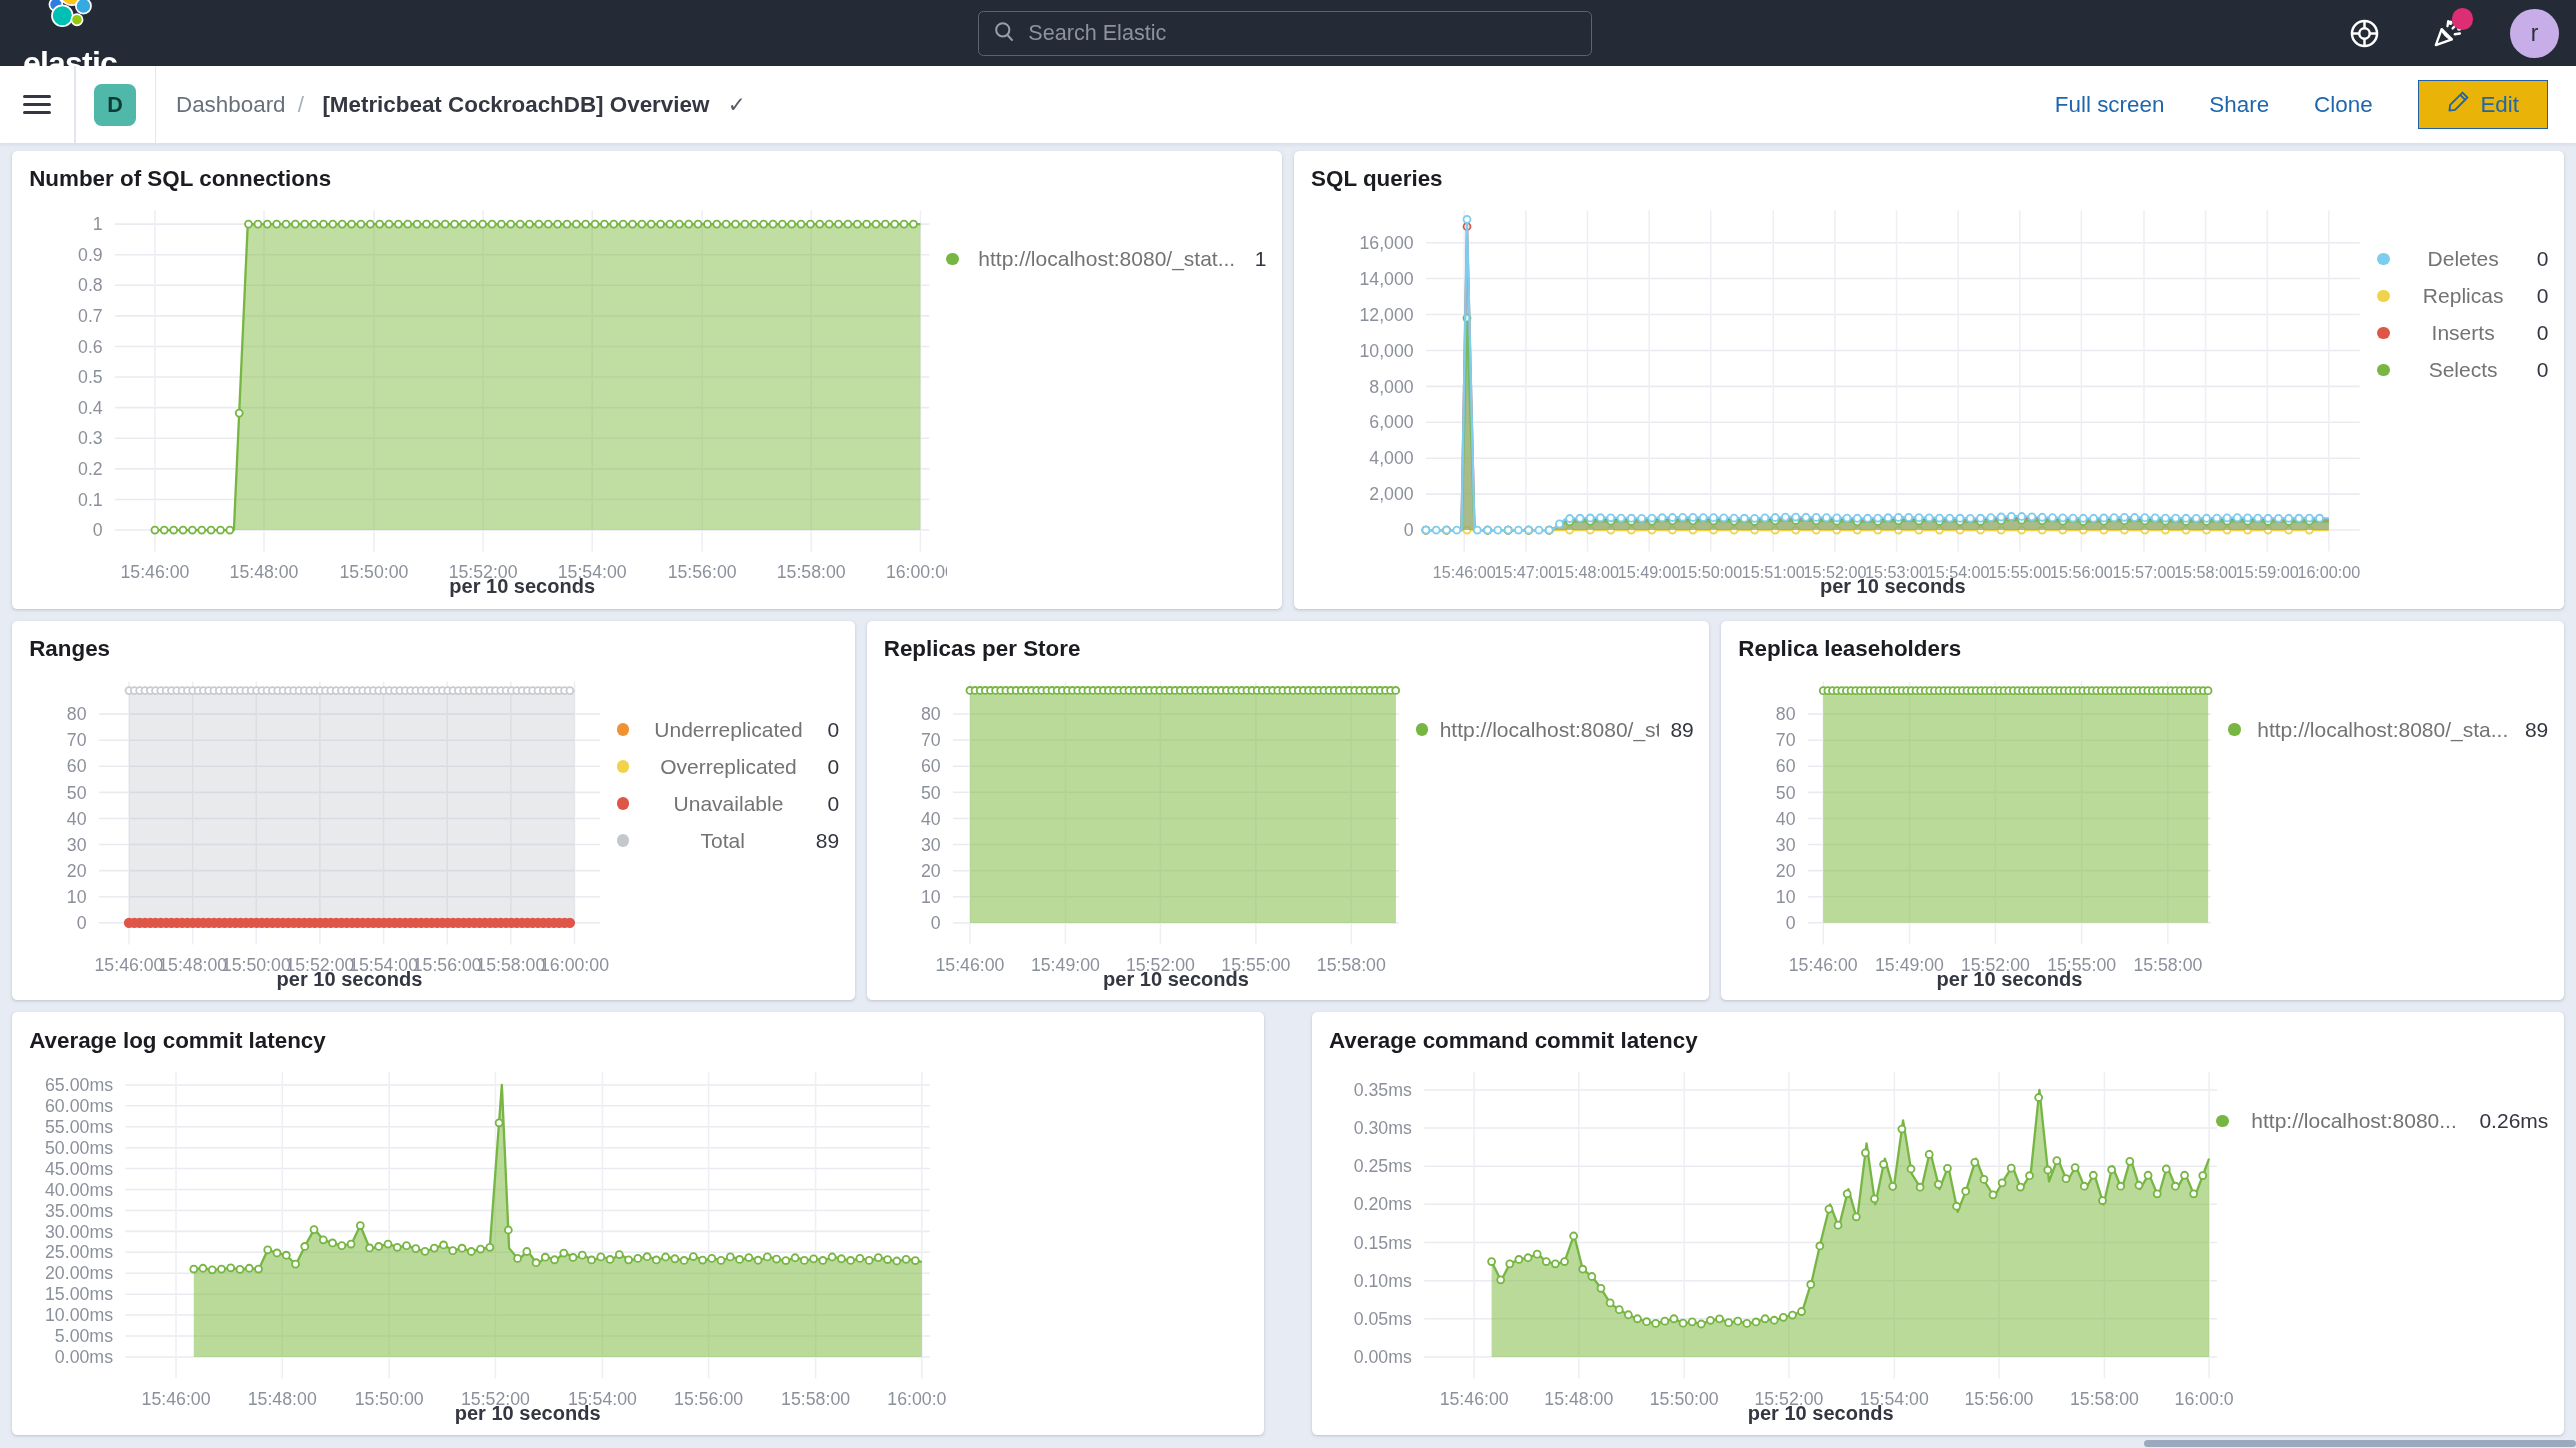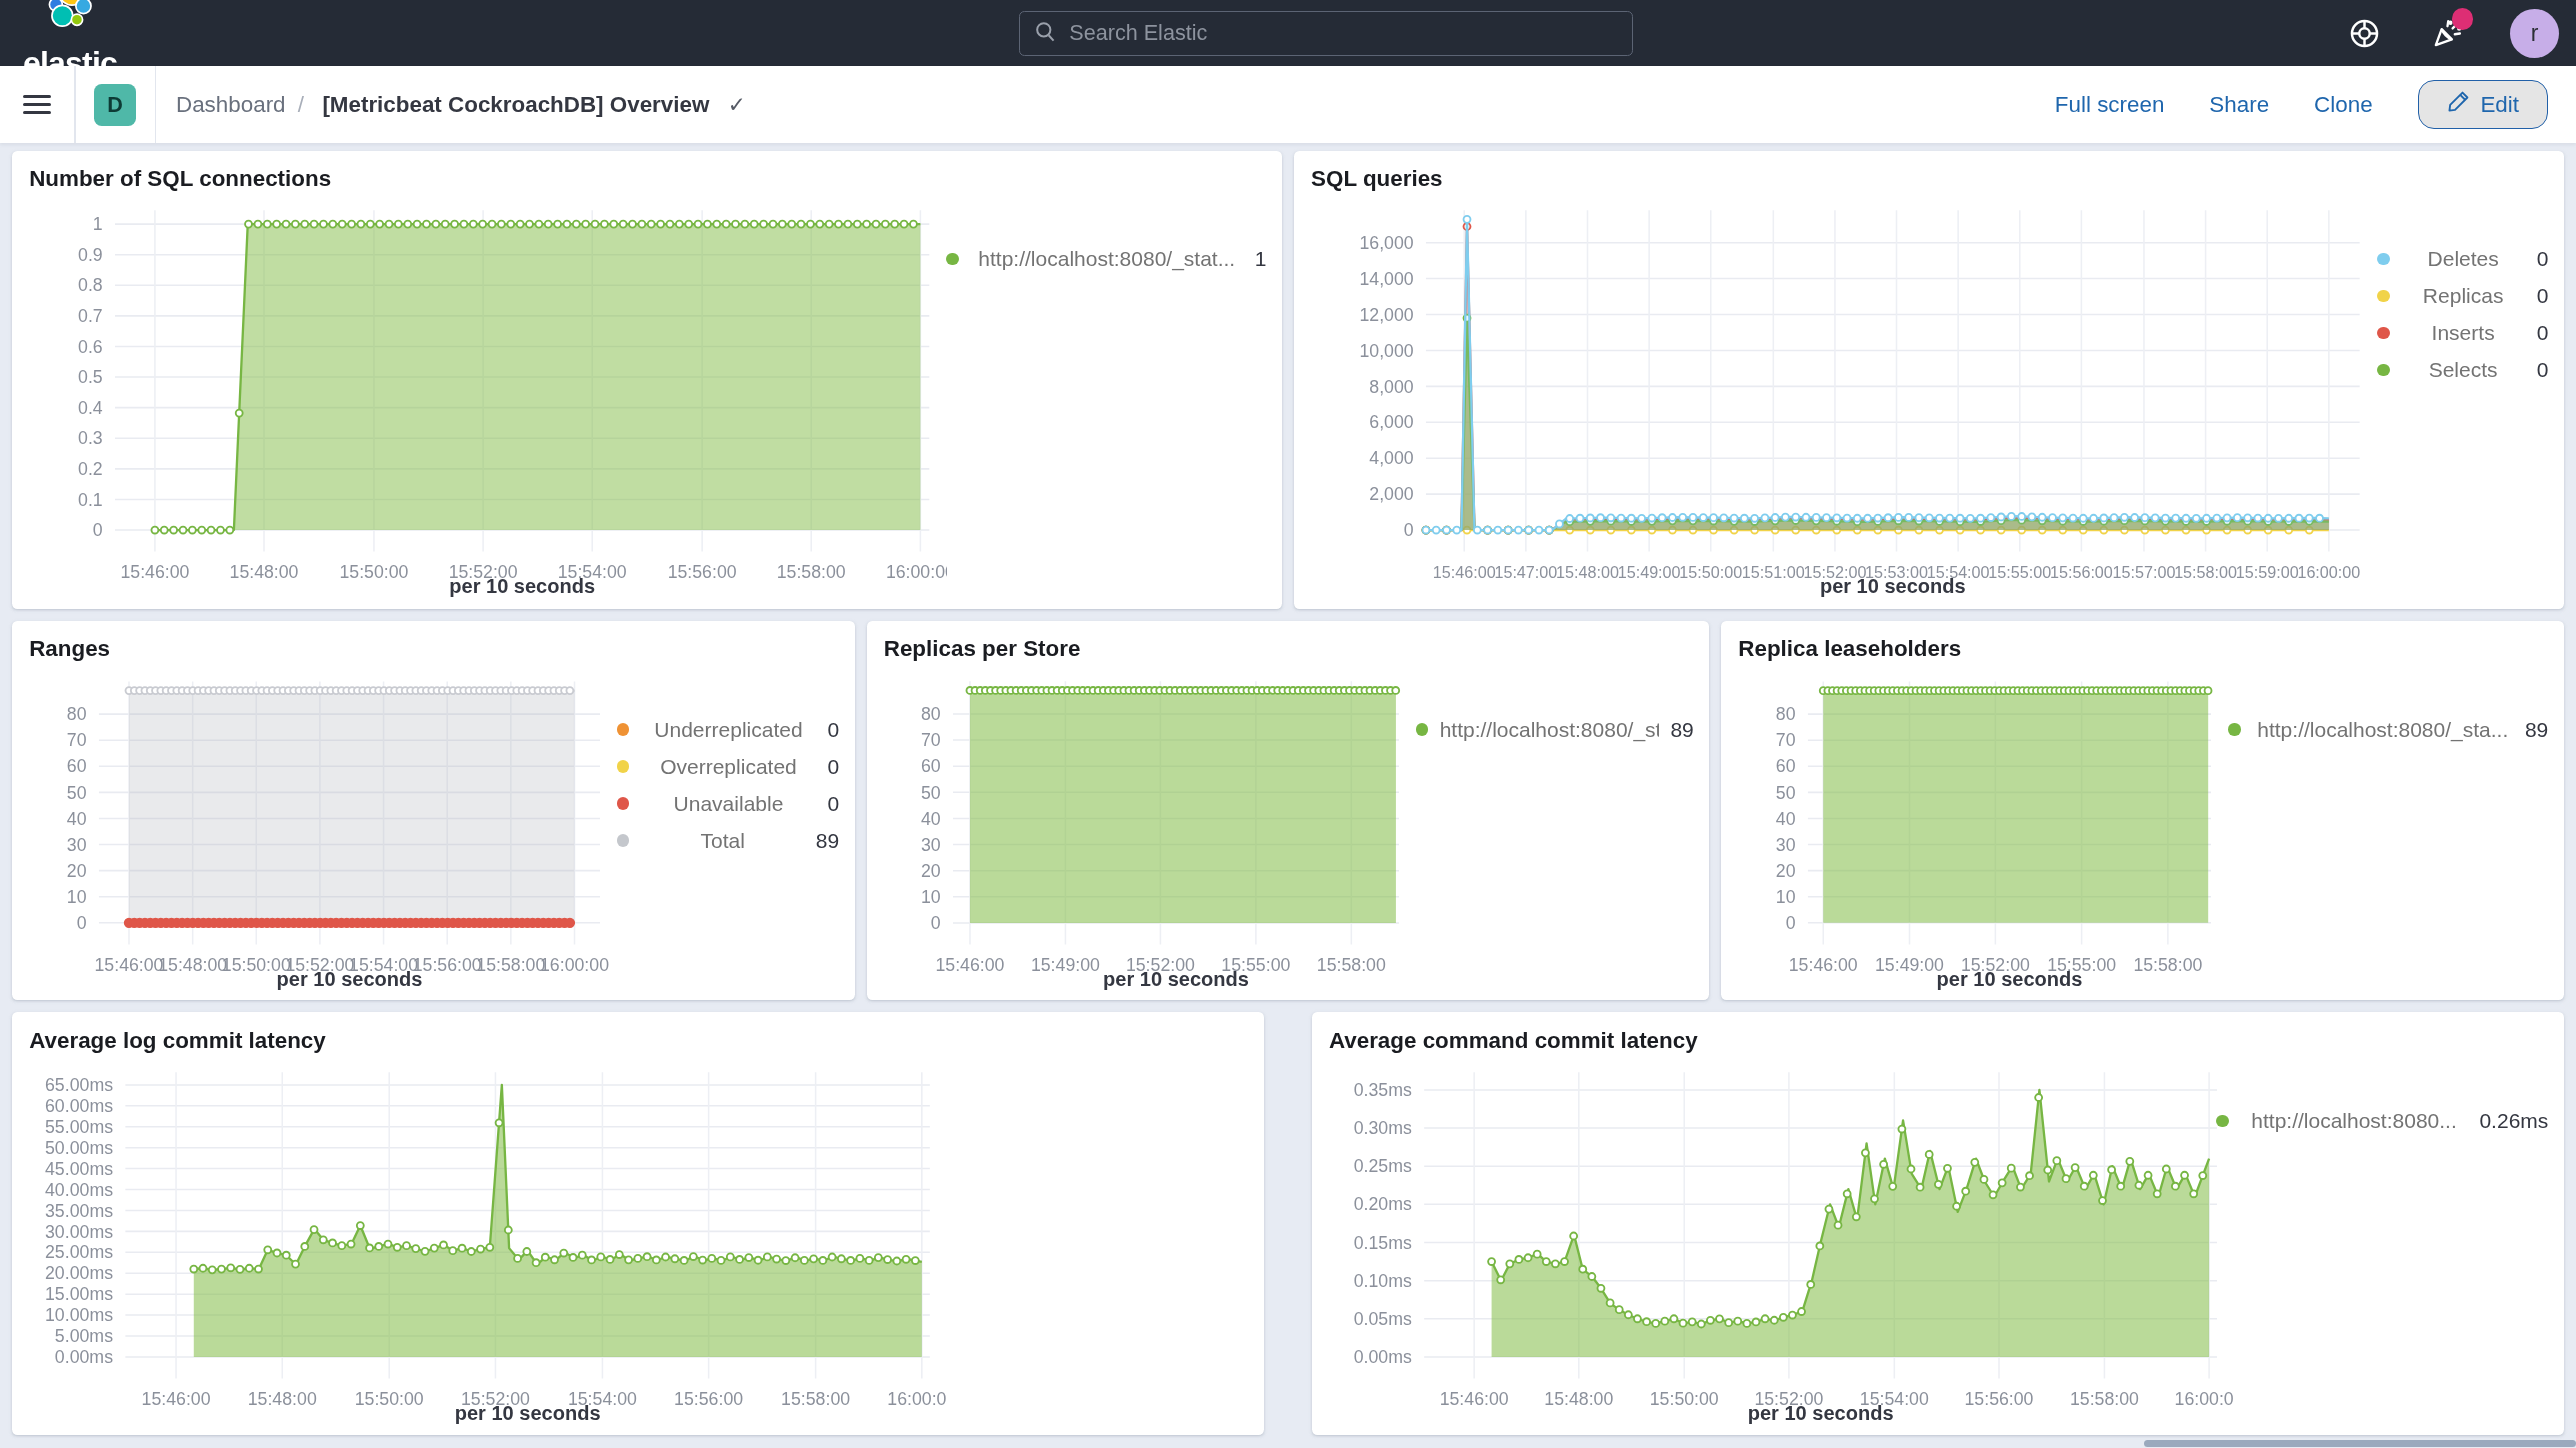--- a/index.html
+++ b/index.html
@@ -3,21 +3,21 @@
 <meta charset="utf-8">
 <style>
   * { margin:0; padding:0; box-sizing:border-box; }
   html,body { width:2576px; height:1448px; overflow:hidden; background:#e7ebf3;
     font-family:"Liberation Sans", sans-serif; }
 
   
   .topbar { position:relative; height:66px; background:#252b36; display:flex; align-items:center; }
   .brand { display:flex; align-items:center; gap:12.3px; padding-left:23px;flex-direction:column; }
   .brand-text { color:#fff; font-size:32px; font-weight:600; letter-spacing:-0.8px; }
-  .searchbox { position:absolute; left:1019px; top:10.8px; width:614px; height:45px;
+  .searchbox { position:absolute; left:978px; top:10.8px; width:614px; height:45px;
     border:1.5px solid #5c6474; border-radius:5.4px; display:flex; align-items:center; gap:12.3px;
     padding:0 14px; background:transparent; }
   .searchbox input { flex:1; background:transparent; border:none; outline:none;
     color:#c6ccd6; font-size:21.6px; font-family:inherit; }
   .searchbox input::placeholder { color:#8d939e; }
   .top-icons { position:absolute; right:17px; top:0; height:66px; display:flex; align-items:center; gap:43px; }
   .icon-btn { position:relative; width:40px; height:40px; display:flex; align-items:center; justify-content:center; cursor:pointer; }
   .notif-dot { position:absolute; top:-4.6px; right:-6.2px; width:21.6px; height:21.6px; border-radius:50%; background:#dd2e74; }
   .avatar { width:49px; height:49px; border-radius:50%; background:#c7aee8; color:#2c2f36;
     display:flex; align-items:center; justify-content:center; font-size:23px; }
@@ -30,21 +30,21 @@
   .space-badge { width:42px; height:42px; margin:0 18.5px; border-radius:7.7px; background:#4fb8a8;
     color:#0d3b35; font-size:21.6px; font-weight:bold; display:flex; align-items:center; justify-content:center; cursor:pointer; }
   .crumbs { display:flex; align-items:center; gap:12.3px; margin-left:20px; font-size:22.4px; }
   .crumb-root { color:#69707d; cursor:pointer; }
   .crumb-sep { color:#a8aeb9; }
   .crumb-title { color:#343741; font-weight:600;margin-left:6px; }
   .crumb-check { color:#565b66; font-size:21.6px; margin-left:6.2px; cursor:pointer; }
   .toolbar-actions { margin-left:auto; display:flex; align-items:center; gap:45px; padding-right:28px; }
   .tb-link { color:#1f66ad; font-size:22.4px; cursor:pointer; }
   .edit-btn { display:flex; align-items:center; gap:10.8px; color:#1f66ad; font-size:22.4px;
-    border:1.5px solid #2160a8; border-radius:16px; padding:9.3px 28px; background:#e5e5e5; cursor:pointer; }
+    border:1.5px solid #2160a8; border-radius:0; padding:9.3px 28px; background:#eab308; cursor:pointer; }
 
   
   .dash { padding:7.7px 12.3px 12.3px; display:flex; flex-direction:column; gap:12.3px; }
   .row { display:flex; gap:12.3px; }
   .row1 { height:458px; } .row2 { height:379px; } .row3 { height:423px;gap:48px; }
   .panel { flex:1 1 0; background:#fff; border-radius:5.4px;
     box-shadow:0 1.5px 2.3px -0.8px rgba(152,162,179,.35), 0 0.8px 4.6px -1.5px rgba(152,162,179,.35);
     padding:12.3px 15.4px 4.6px; display:flex; flex-direction:column; min-width:0; }
   .panel-title { font-size:22.4px; font-weight:bold; color:#1a1c21; padding:3.1px 1.5px 6.2px; }
   .panel-body { flex:1; display:flex; min-height:0; }

